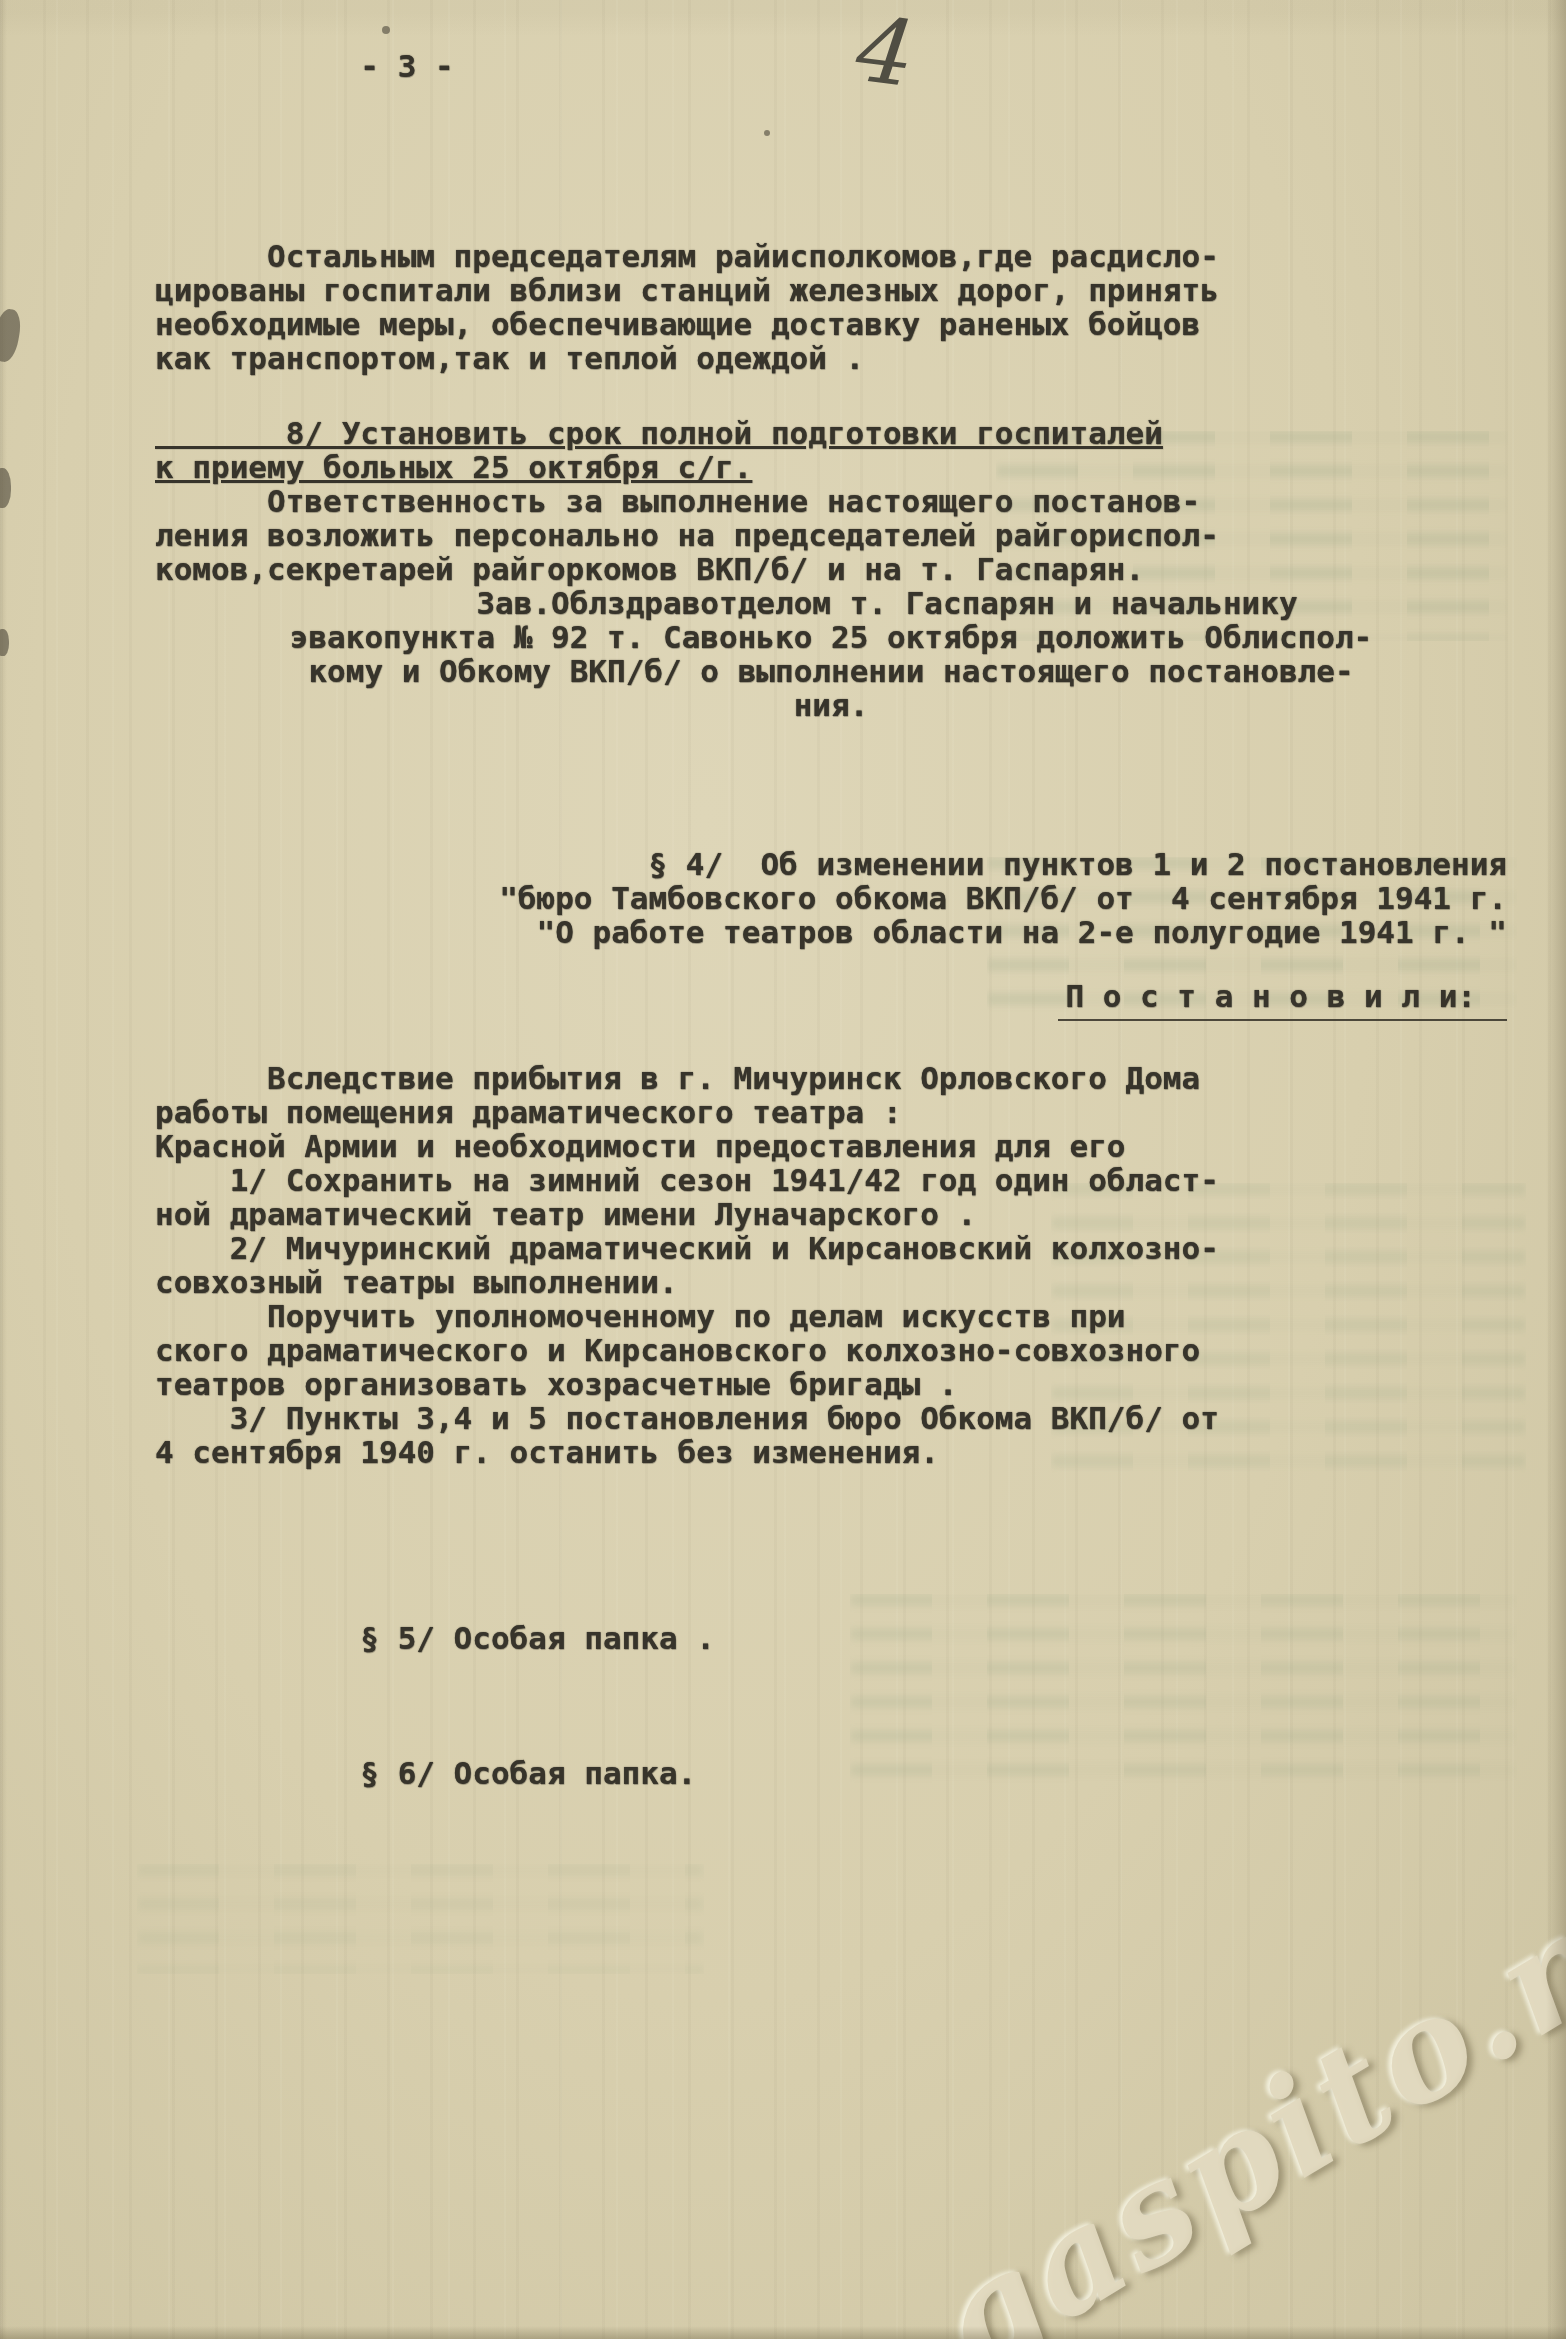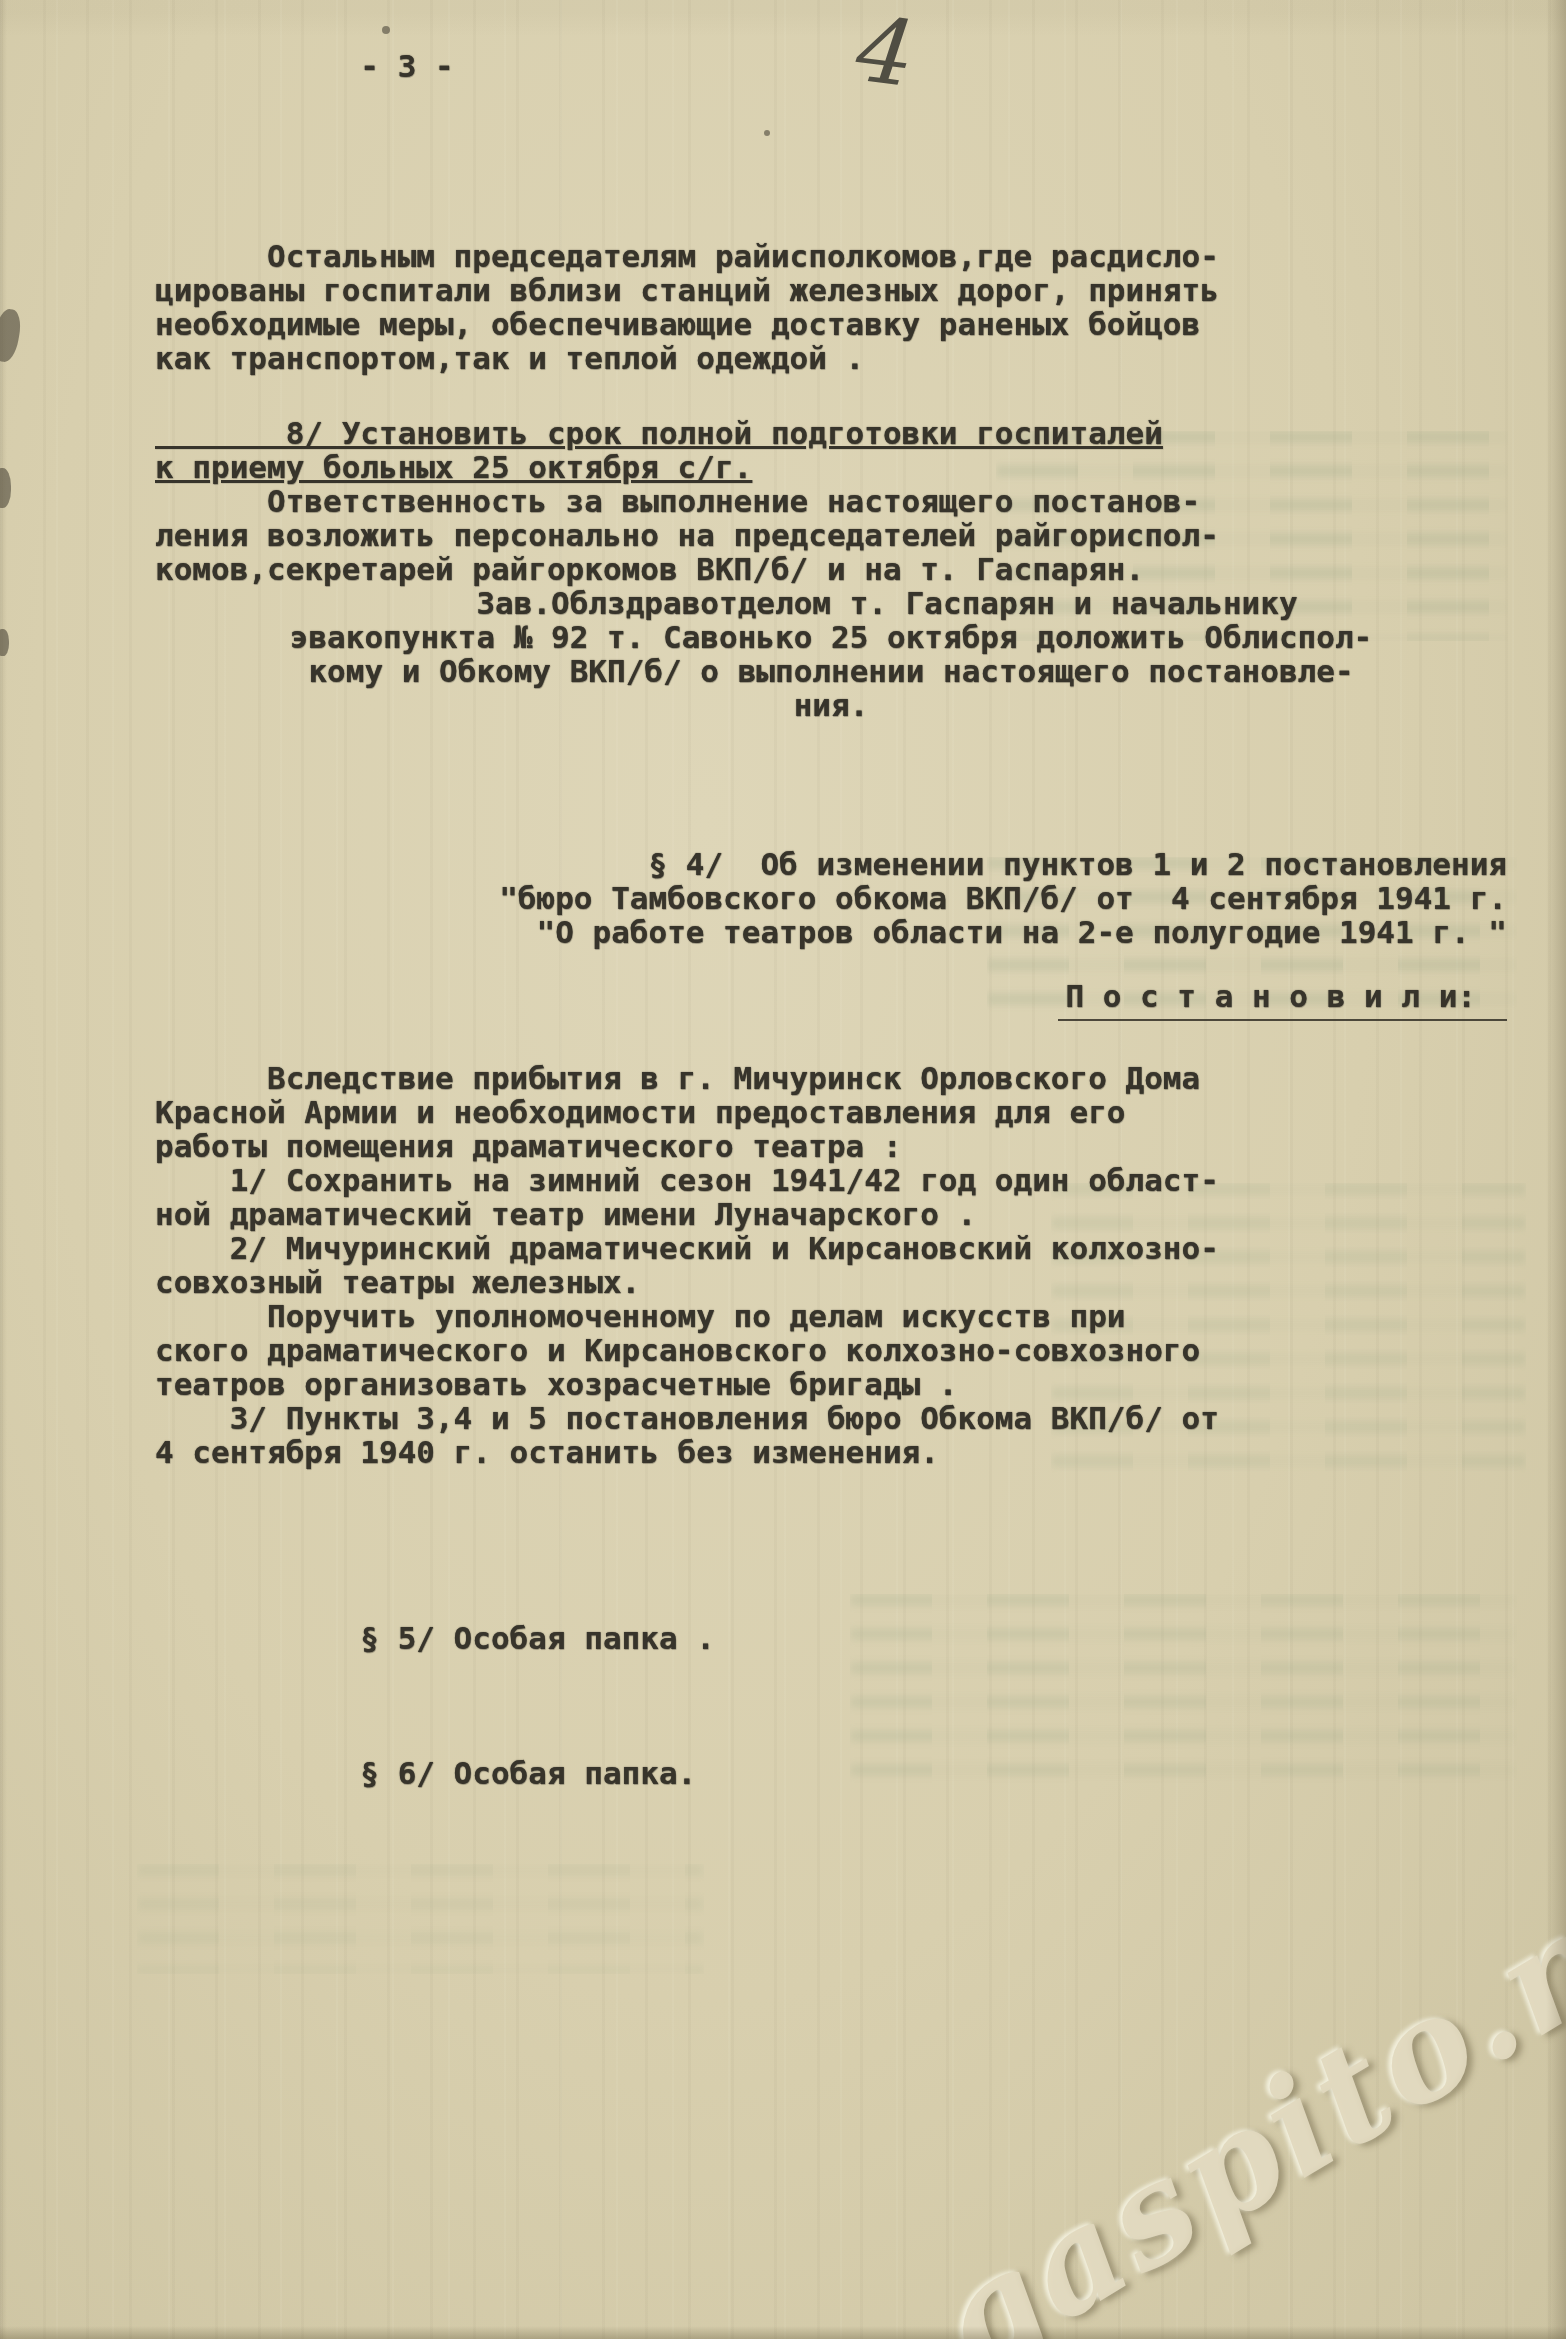--- a/index.html
+++ b/index.html
@@ -114,26 +114,26 @@
     <div class="block block-5">
       <div class="doc-line">           § 4/  Об изменении пунктов 1 и 2 постановления</div>
       <div class="doc-line">"бюро Тамбовского обкома ВКП/б/ от  4 сентября 1941 г.</div>
       <div class="doc-line">"О работе театров области на 2-е полугодие 1941 г. "</div>
     </div>
     <div class="block block-6">
       <div class="doc-line">                  <span class="ul">П о с т а н о в и л и:</span></div>
     </div>
     <div class="block block-7">
       <div class="doc-line">      Вследствие прибытия в г. Мичуринск Орловского Дома</div>
+      <div class="doc-line">работы помещения драматического театра :</div>
       <div class="doc-line">Красной Армии и необходимости предоставления для его</div>
-      <div class="doc-line">работы помещения драматического театра :</div>
       <div class="doc-line">    1/ Сохранить на зимний сезон 1941/42 год один област-</div>
       <div class="doc-line">ной драматический театр имени Луначарского .</div>
       <div class="doc-line">    2/ Мичуринский драматический и Кирсановский колхозно-</div>
-      <div class="doc-line">совхозный театры железных.</div>
+      <div class="doc-line">совхозный театры выполнении.</div>
       <div class="doc-line">      Поручить уполномоченному по делам искусств при</div>
       <div class="doc-line">ского драматического и Кирсановского колхозно-совхозного</div>
       <div class="doc-line">театров организовать хозрасчетные бригады .</div>
       <div class="doc-line">    3/ Пункты 3,4 и 5 постановления бюро Обкома ВКП/б/ от</div>
       <div class="doc-line">4 сентября 1940 г. останить без изменения.</div>
     </div>
     <div class="block block-8">
       <div class="doc-line">           § 5/ Особая папка .</div>
     </div>
     <div class="block block-9">

